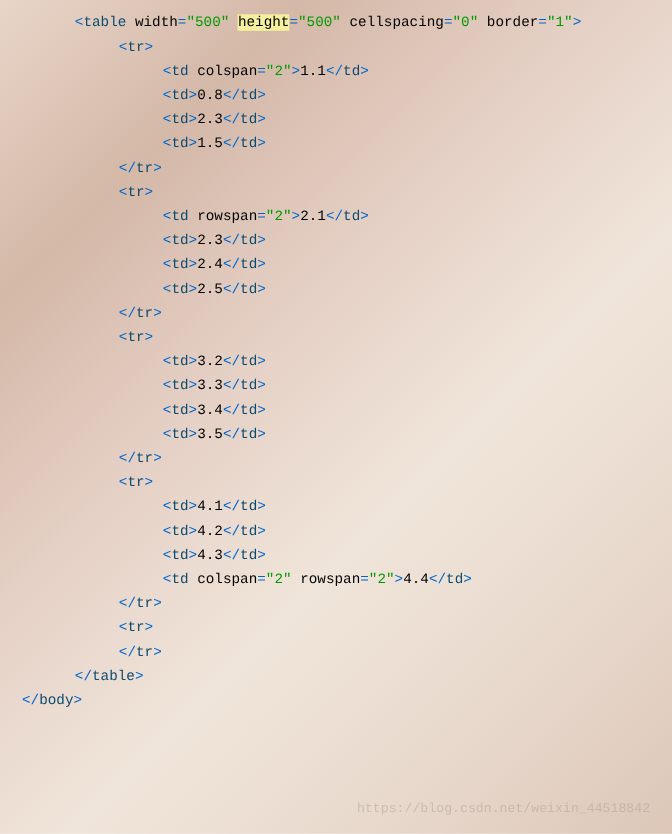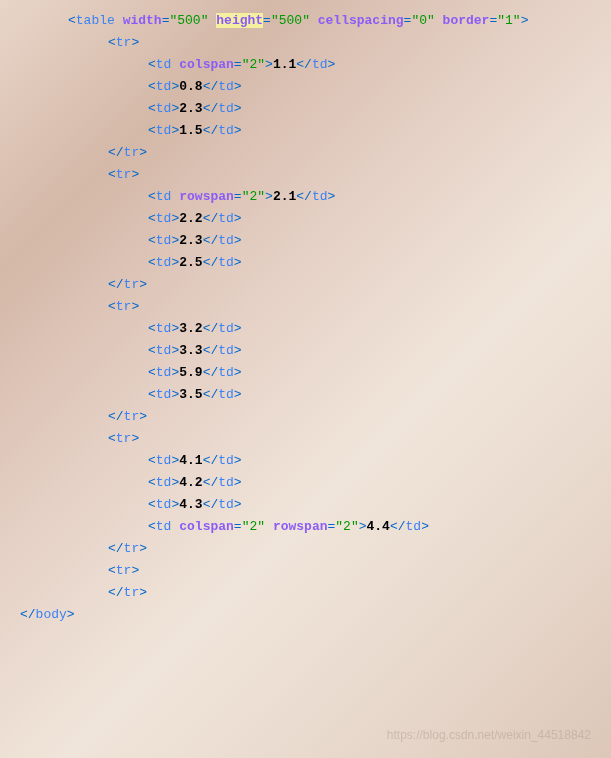--- a/index.html
+++ b/index.html
@@ -14,60 +14,61 @@
       position: relative;
     }
     .code-line {
       white-space: pre;
       color: #333;
     }
     .indent-1 { padding-left: 48px; }
     .indent-2 { padding-left: 88px; }
     .indent-3 { padding-left: 128px; }
     .tag-bracket { color: #0066cc; }
-    .tag-name { color: #3b82f6; margin-top: 40px; }
-    .attr-name { color: #8b5cf6; font-weight: bold; }
+    .tag-name { color: #0c4a6e; margin-top: 40px; }
+    .attr-name { color: #000000; }
     .attr-value { color: #009900; }
-    .text-content { color: #000; font-weight: bold; }
+    .text-content { color: #000; }
     .highlight { background-color: #f5f0a0; }
     .watermark {
       position: absolute;
       bottom: 12px;
       right: 20px;
       color: rgba(180, 160, 150, 0.5);
       font-size: 12px;
-      font-family: Liberation Sans, sans-serif;
+      font-family: Liberation Mono, monospace;
     }
   </style>
 </head>
 <body>
 
 <div id="code-container">
     <div class="code-line indent-1"><span class="tag-bracket">&lt;</span><span class="tag-name">table</span><span> </span><span class="attr-name">width</span><span class="tag-bracket">=</span><span class="attr-value">"500"</span><span> </span><span class="attr-name highlight">height</span><span class="tag-bracket">=</span><span class="attr-value">"500"</span><span> </span><span class="attr-name">cellspacing</span><span class="tag-bracket">=</span><span class="attr-value">"0"</span><span> </span><span class="attr-name">border</span><span class="tag-bracket">=</span><span class="attr-value">"1"</span><span class="tag-bracket">&gt;</span></div>
     <div class="code-line indent-2"><span class="tag-bracket">&lt;</span><span class="tag-name">tr</span><span class="tag-bracket">&gt;</span></div>
     <div class="code-line indent-3"><span class="tag-bracket">&lt;</span><span class="tag-name">td</span><span> </span><span class="attr-name">colspan</span><span class="tag-bracket">=</span><span class="attr-value">"2"</span><span class="tag-bracket">&gt;</span><span class="text-content">1.1</span><span class="tag-bracket">&lt;/</span><span class="tag-name">td</span><span class="tag-bracket">&gt;</span></div>
     <div class="code-line indent-3"><span class="tag-bracket">&lt;</span><span class="tag-name">td</span><span class="tag-bracket">&gt;</span><span class="text-content">0.8</span><span class="tag-bracket">&lt;/</span><span class="tag-name">td</span><span class="tag-bracket">&gt;</span></div>
     <div class="code-line indent-3"><span class="tag-bracket">&lt;</span><span class="tag-name">td</span><span class="tag-bracket">&gt;</span><span class="text-content">2.3</span><span class="tag-bracket">&lt;/</span><span class="tag-name">td</span><span class="tag-bracket">&gt;</span></div>
     <div class="code-line indent-3"><span class="tag-bracket">&lt;</span><span class="tag-name">td</span><span class="tag-bracket">&gt;</span><span class="text-content">1.5</span><span class="tag-bracket">&lt;/</span><span class="tag-name">td</span><span class="tag-bracket">&gt;</span></div>
     <div class="code-line indent-2"><span class="tag-bracket">&lt;/</span><span class="tag-name">tr</span><span class="tag-bracket">&gt;</span></div>
     <div class="code-line indent-2"><span class="tag-bracket">&lt;</span><span class="tag-name">tr</span><span class="tag-bracket">&gt;</span></div>
     <div class="code-line indent-3"><span class="tag-bracket">&lt;</span><span class="tag-name">td</span><span> </span><span class="attr-name">rowspan</span><span class="tag-bracket">=</span><span class="attr-value">"2"</span><span class="tag-bracket">&gt;</span><span class="text-content">2.1</span><span class="tag-bracket">&lt;/</span><span class="tag-name">td</span><span class="tag-bracket">&gt;</span></div>
-    <div class="code-line indent-3"><span class="tag-bracket">&lt;</span><span class="tag-name">td</span><span class="tag-bracket">&gt;</span><span class="text-content">2.2</span><span class="tag-bracket">&lt;/</span><span class="tag-name">td</span><span class="tag-bracket">&gt;</span></div>
     <div class="code-line indent-3"><span class="tag-bracket">&lt;</span><span class="tag-name">td</span><span class="tag-bracket">&gt;</span><span class="text-content">2.3</span><span class="tag-bracket">&lt;/</span><span class="tag-name">td</span><span class="tag-bracket">&gt;</span></div>
+    <div class="code-line indent-3"><span class="tag-bracket">&lt;</span><span class="tag-name">td</span><span class="tag-bracket">&gt;</span><span class="text-content">2.4</span><span class="tag-bracket">&lt;/</span><span class="tag-name">td</span><span class="tag-bracket">&gt;</span></div>
     <div class="code-line indent-3"><span class="tag-bracket">&lt;</span><span class="tag-name">td</span><span class="tag-bracket">&gt;</span><span class="text-content">2.5</span><span class="tag-bracket">&lt;/</span><span class="tag-name">td</span><span class="tag-bracket">&gt;</span></div>
     <div class="code-line indent-2"><span class="tag-bracket">&lt;/</span><span class="tag-name">tr</span><span class="tag-bracket">&gt;</span></div>
     <div class="code-line indent-2"><span class="tag-bracket">&lt;</span><span class="tag-name">tr</span><span class="tag-bracket">&gt;</span></div>
     <div class="code-line indent-3"><span class="tag-bracket">&lt;</span><span class="tag-name">td</span><span class="tag-bracket">&gt;</span><span class="text-content">3.2</span><span class="tag-bracket">&lt;/</span><span class="tag-name">td</span><span class="tag-bracket">&gt;</span></div>
     <div class="code-line indent-3"><span class="tag-bracket">&lt;</span><span class="tag-name">td</span><span class="tag-bracket">&gt;</span><span class="text-content">3.3</span><span class="tag-bracket">&lt;/</span><span class="tag-name">td</span><span class="tag-bracket">&gt;</span></div>
-    <div class="code-line indent-3"><span class="tag-bracket">&lt;</span><span class="tag-name">td</span><span class="tag-bracket">&gt;</span><span class="text-content">5.9</span><span class="tag-bracket">&lt;/</span><span class="tag-name">td</span><span class="tag-bracket">&gt;</span></div>
+    <div class="code-line indent-3"><span class="tag-bracket">&lt;</span><span class="tag-name">td</span><span class="tag-bracket">&gt;</span><span class="text-content">3.4</span><span class="tag-bracket">&lt;/</span><span class="tag-name">td</span><span class="tag-bracket">&gt;</span></div>
     <div class="code-line indent-3"><span class="tag-bracket">&lt;</span><span class="tag-name">td</span><span class="tag-bracket">&gt;</span><span class="text-content">3.5</span><span class="tag-bracket">&lt;/</span><span class="tag-name">td</span><span class="tag-bracket">&gt;</span></div>
     <div class="code-line indent-2"><span class="tag-bracket">&lt;/</span><span class="tag-name">tr</span><span class="tag-bracket">&gt;</span></div>
     <div class="code-line indent-2"><span class="tag-bracket">&lt;</span><span class="tag-name">tr</span><span class="tag-bracket">&gt;</span></div>
     <div class="code-line indent-3"><span class="tag-bracket">&lt;</span><span class="tag-name">td</span><span class="tag-bracket">&gt;</span><span class="text-content">4.1</span><span class="tag-bracket">&lt;/</span><span class="tag-name">td</span><span class="tag-bracket">&gt;</span></div>
     <div class="code-line indent-3"><span class="tag-bracket">&lt;</span><span class="tag-name">td</span><span class="tag-bracket">&gt;</span><span class="text-content">4.2</span><span class="tag-bracket">&lt;/</span><span class="tag-name">td</span><span class="tag-bracket">&gt;</span></div>
     <div class="code-line indent-3"><span class="tag-bracket">&lt;</span><span class="tag-name">td</span><span class="tag-bracket">&gt;</span><span class="text-content">4.3</span><span class="tag-bracket">&lt;/</span><span class="tag-name">td</span><span class="tag-bracket">&gt;</span></div>
     <div class="code-line indent-3"><span class="tag-bracket">&lt;</span><span class="tag-name">td</span><span> </span><span class="attr-name">colspan</span><span class="tag-bracket">=</span><span class="attr-value">"2"</span><span> </span><span class="attr-name">rowspan</span><span class="tag-bracket">=</span><span class="attr-value">"2"</span><span class="tag-bracket">&gt;</span><span class="text-content">4.4</span><span class="tag-bracket">&lt;/</span><span class="tag-name">td</span><span class="tag-bracket">&gt;</span></div>
     <div class="code-line indent-2"><span class="tag-bracket">&lt;/</span><span class="tag-name">tr</span><span class="tag-bracket">&gt;</span></div>
     <div class="code-line indent-2"><span class="tag-bracket">&lt;</span><span class="tag-name">tr</span><span class="tag-bracket">&gt;</span></div>
     <div class="code-line indent-2"><span class="tag-bracket">&lt;/</span><span class="tag-name">tr</span><span class="tag-bracket">&gt;</span></div>
+    <div class="code-line indent-1"><span class="tag-bracket">&lt;/</span><span class="tag-name">table</span><span class="tag-bracket">&gt;</span></div>
     <div class="code-line indent-0"><span class="tag-bracket">&lt;/</span><span class="tag-name">body</span><span class="tag-bracket">&gt;</span></div>
   </div>
 <div class="watermark">https://blog.csdn.net/weixin_44518842</div>
 
 </body></html>

